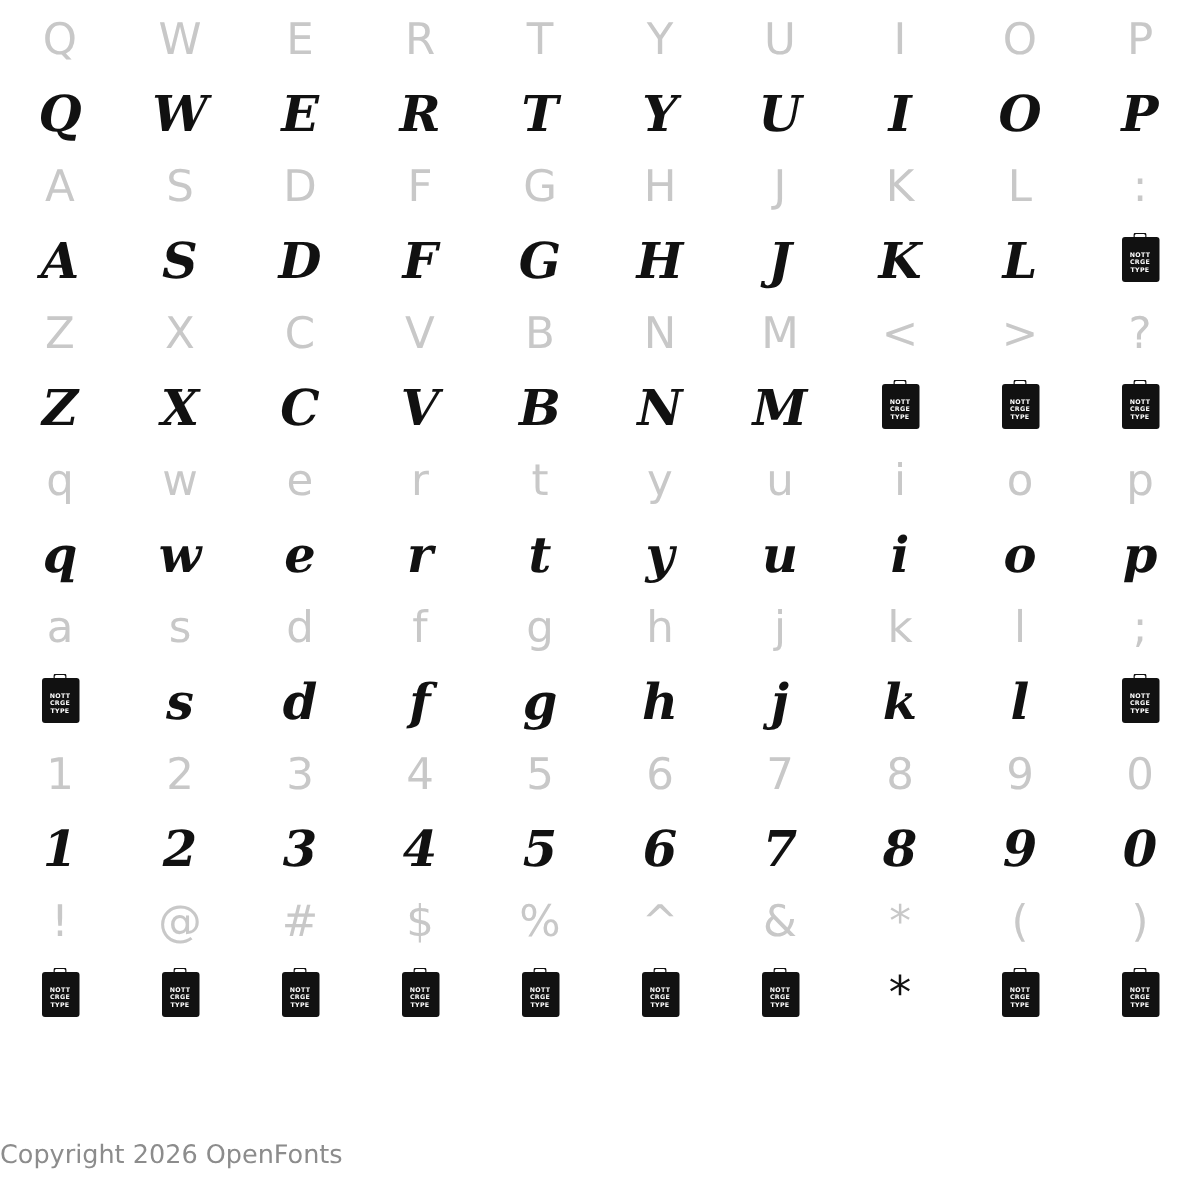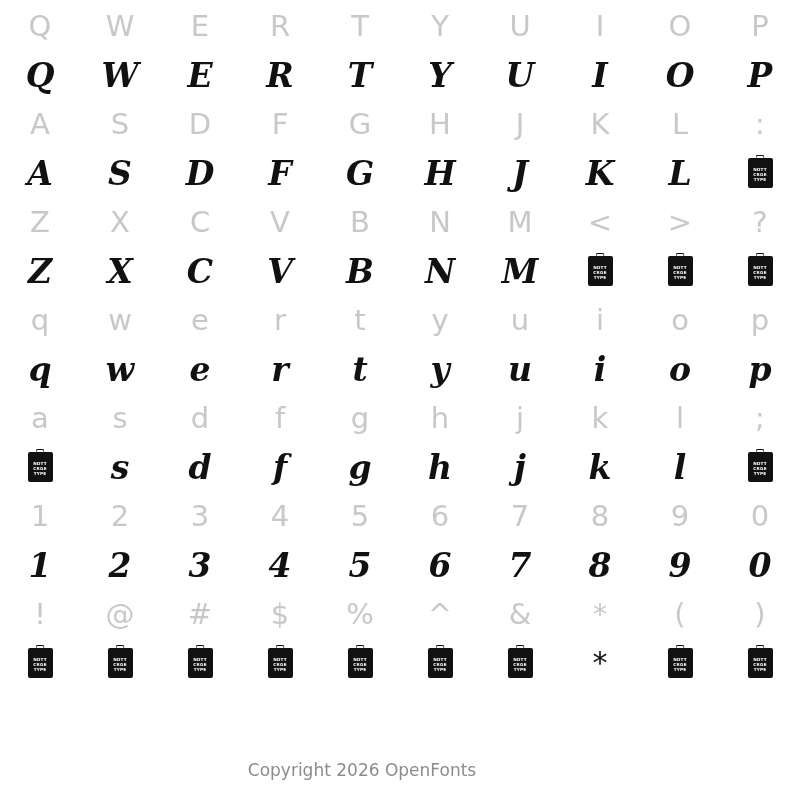--- a/index.html
+++ b/index.html
@@ -106,21 +106,21 @@
     box-sizing: border-box;
   }
   .notdef span {
     display: block;
   }
   .footer {
     position: absolute;
     left: 0;
     right: 0;
     bottom: 20px;
-    text-align: center;
+    text-align: left;
     padding-right: 76px;
     color: #8c8c8c;
     font-size: 17px;
     font-family: "DejaVu Sans", sans-serif;
   }
 </style>
 </head>
 <body>
 
 <div id="sheet">

